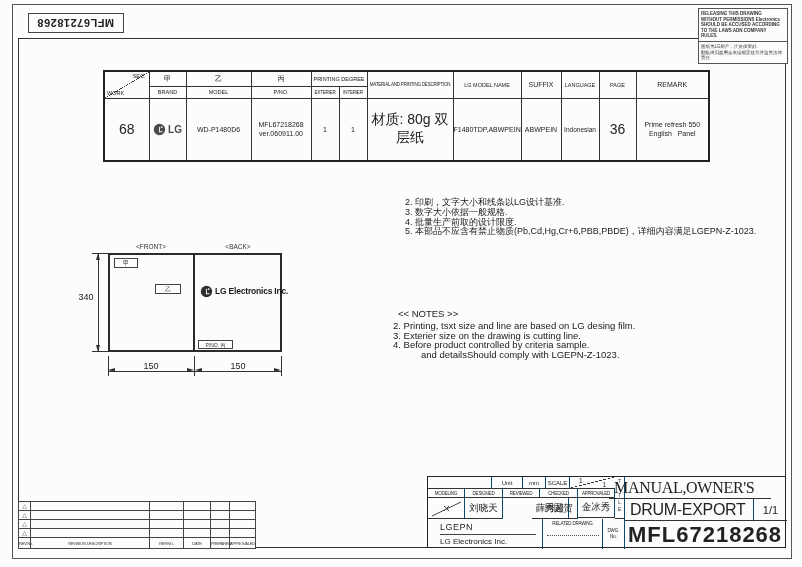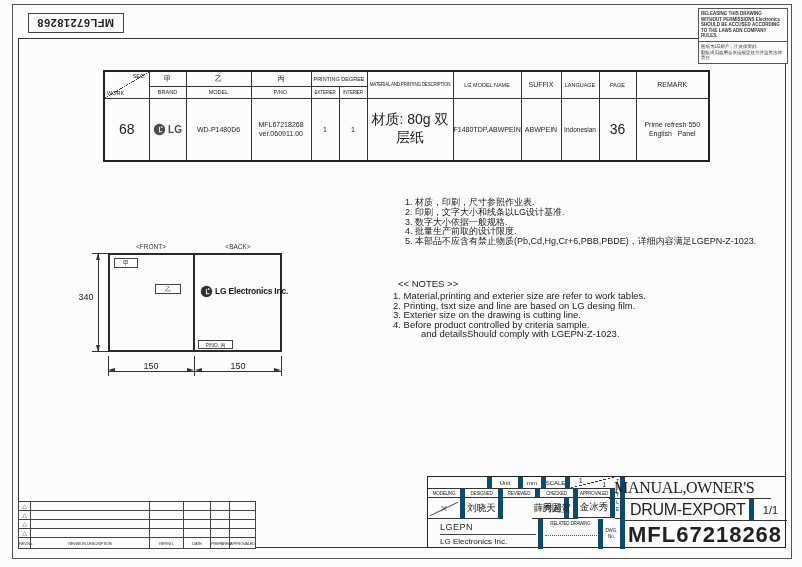--- a/index.html
+++ b/index.html
@@ -69,38 +69,38 @@
   .arr { width:0; height:0; }
   .arr-up    { border-left:2.5px solid transparent; border-right:2.5px solid transparent; border-bottom:7px solid #333; }
   .arr-down  { border-left:2.5px solid transparent; border-right:2.5px solid transparent; border-top:7px solid #333; }
   .arr-left  { border-top:2.5px solid transparent; border-bottom:2.5px solid transparent; border-right:7px solid #333; }
   .arr-right { border-top:2.5px solid transparent; border-bottom:2.5px solid transparent; border-left:7px solid #333; }
 
   
   .notes-cn { left:405px; top:198px; width:395px; }
   .notes-cn .nt { font-size:10.5px; margin-bottom:12px; color:#1a1a1a; }
   .notes-cn .ni { font-size:9px; line-height:9.8px; white-space:nowrap; color:#1a1a1a; }
-  .notes-en { left:393px; top:278px; width:400px; }
+  .notes-en { left:393px; top:308px; width:400px; }
   .notes-en .nt { font-size:9.5px; margin-bottom:2px; margin-left:5px; }
   .notes-en .ni { font-size:9.5px; line-height:9.5px; white-space:nowrap; }
   .notes-en .cont { margin-left:28px; }
 
   
   table.rev { position:absolute; left:18px; top:501px; width:237px; border-collapse:collapse; table-layout:fixed;
               background:#fcfcfc; }
   table.rev td { border:1px solid #444; text-align:center; vertical-align:middle; padding:0; }
   table.rev tr.r { height:9px; }
   table.rev tr.rh { height:11px; }
   .tri { font-size:6px; color:#333; line-height:6px; }
   .revh { font-size:4px; color:#333; letter-spacing:-0.2px; }
 
   
   .tblock { left:427px; top:476px; width:359px; height:72px; border:1px solid #222; background:#fcfcfc; }
   .tb { position:absolute; border-color:#333; color:#222; display:flex; align-items:center; justify-content:center; }
-  .br { border-right:5px solid #0c4a6e; } .bb { border-bottom:1px solid #333; }
+  .br { border-right:1px solid #0c4a6e; } .bb { border-bottom:1px solid #333; }
   .f6 { font-size:6px; } .f45 { font-size:4.5px; letter-spacing:-0.2px; }
   .name { font-size:9.5px; white-space:nowrap; }
   .scale-frac { background:linear-gradient(to bottom right, transparent 48.5%, #333 48.5%, #333 51.5%, transparent 51.5%); position:relative; }
   .scale-frac .s1 { position:absolute; left:9px; top:0px; font-size:6.5px; }
   .scale-frac .s2 { position:absolute; right:9px; bottom:0px; font-size:6.5px; }
   .title-vert { flex-direction:column; justify-content:flex-start; padding-top:3px; gap:2.5px; }
   .title-vert span { font-size:4.5px; line-height:4.5px; }
   .company { flex-direction:column; align-items:flex-start; justify-content:center; padding-left:12px; }
   .company .c1 { font-size:9px; letter-spacing:.5px; }
   .company .rule { width:96px; border-top:1px solid #444; margin:2px 0; }
@@ -245,30 +245,28 @@
 <div class="abs dimline-h" style="left:108px; top:371px; width:86px;"></div>
 <div class="abs dimline-h" style="left:194px; top:371px; width:87px;"></div>
 <div class="abs arr arr-left" style="left:108px; top:368px;"></div>
 <div class="abs arr arr-right" style="left:187px; top:368px;"></div>
 <div class="abs arr arr-left" style="left:195px; top:368px;"></div>
 <div class="abs arr arr-right" style="left:274px; top:368px;"></div>
 <div class="abs dim-label" style="left:132px; top:361px; width:38px;">150</div>
 <div class="abs dim-label" style="left:219px; top:361px; width:38px;">150</div>
 
 <div class="abs notes-cn">
-  <div class="ni">1.  材质，印刷，尺寸参照作业表.</div>
   <div class="ni">2.  印刷，文字大小和线条以LG设计基准.</div>
   <div class="ni">3.  数字大小依据一般规格.</div>
   <div class="ni">4.  批量生产前取的设计限度.</div>
   <div class="ni">5.  本部品不应含有禁止物质(Pb,Cd,Hg,Cr+6,PBB,PBDE)，详细内容满足LGEPN-Z-1023.</div>
 </div>
 
 <div class="abs notes-en">
   <div class="nt">&lt;&lt; NOTES &gt;&gt;</div>
-  <div class="ni">1. Material,printing and exterier size are refer to work tables.</div>
   <div class="ni">2. Printing, tsxt  size and line are based on LG desing film.</div>
   <div class="ni">3. Exterier size on the drawing is cutting line.</div>
   <div class="ni">4. Before product controlled by criteria sample.</div>
   <div class="ni cont">and detailsShould comply with LGEPN-Z-1023.</div>
 </div>
 
 <table class="rev">
   <colgroup>
     <col style="width:12px">
       <col style="width:119px">

